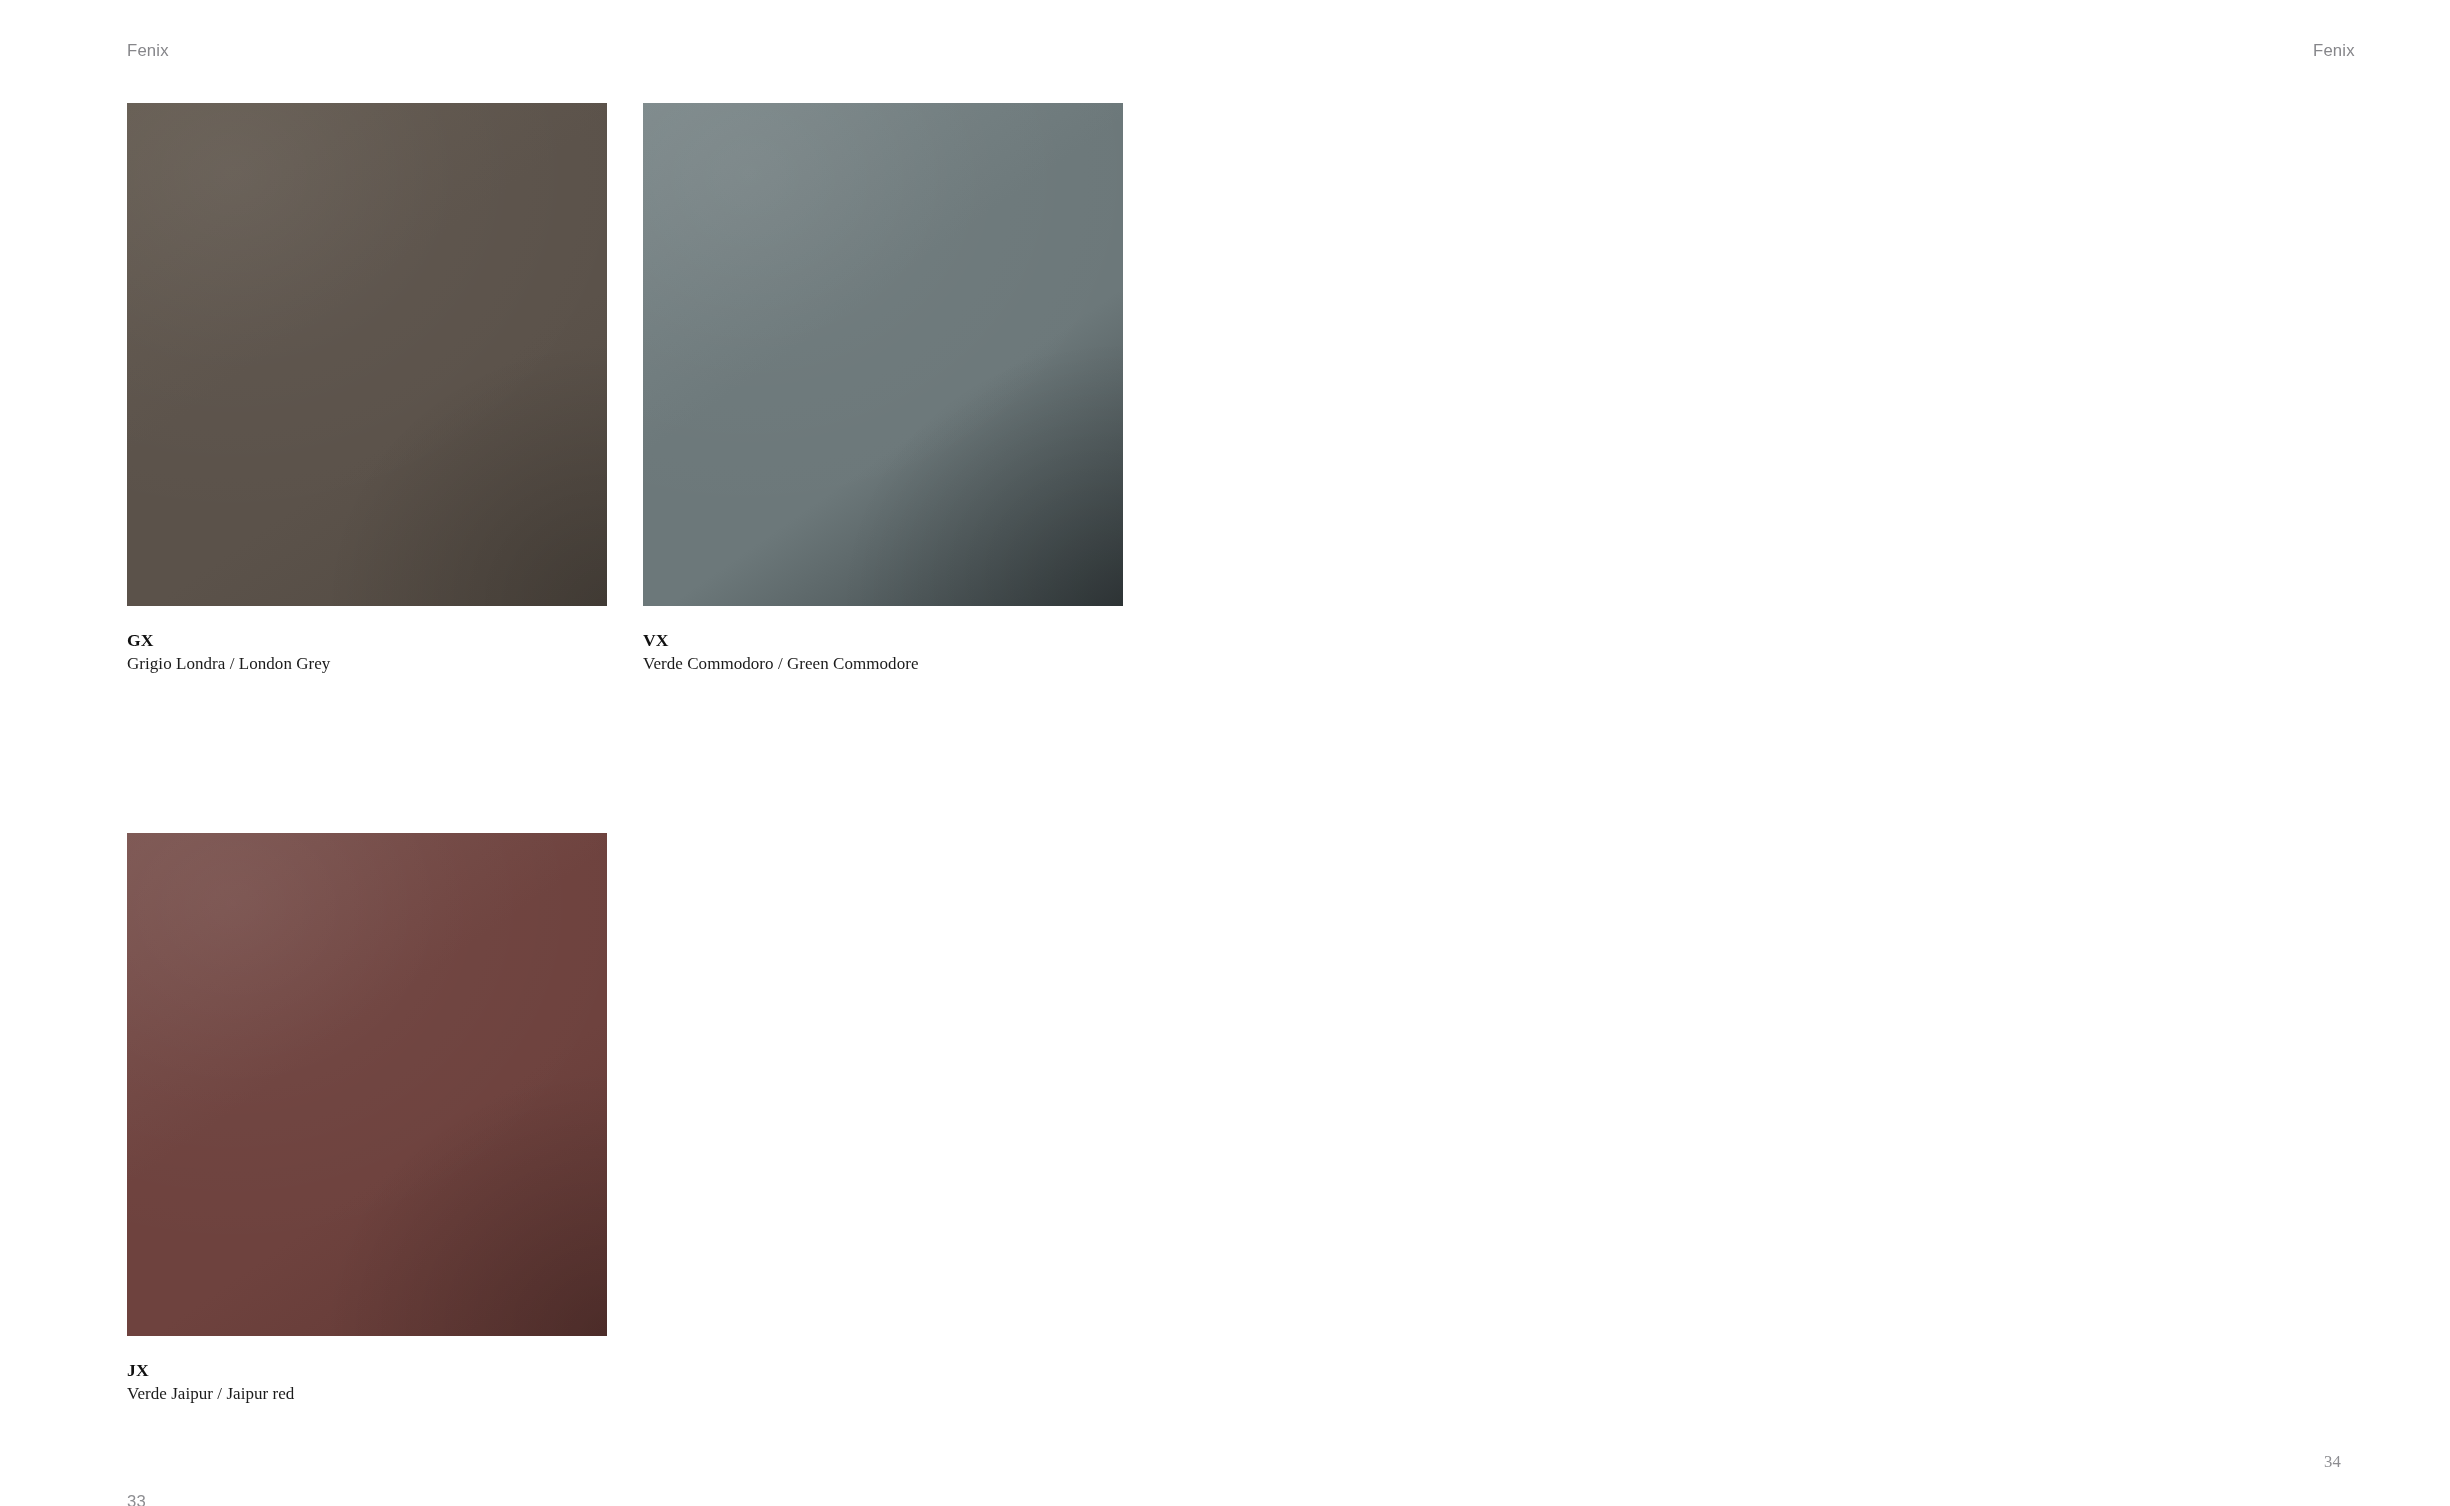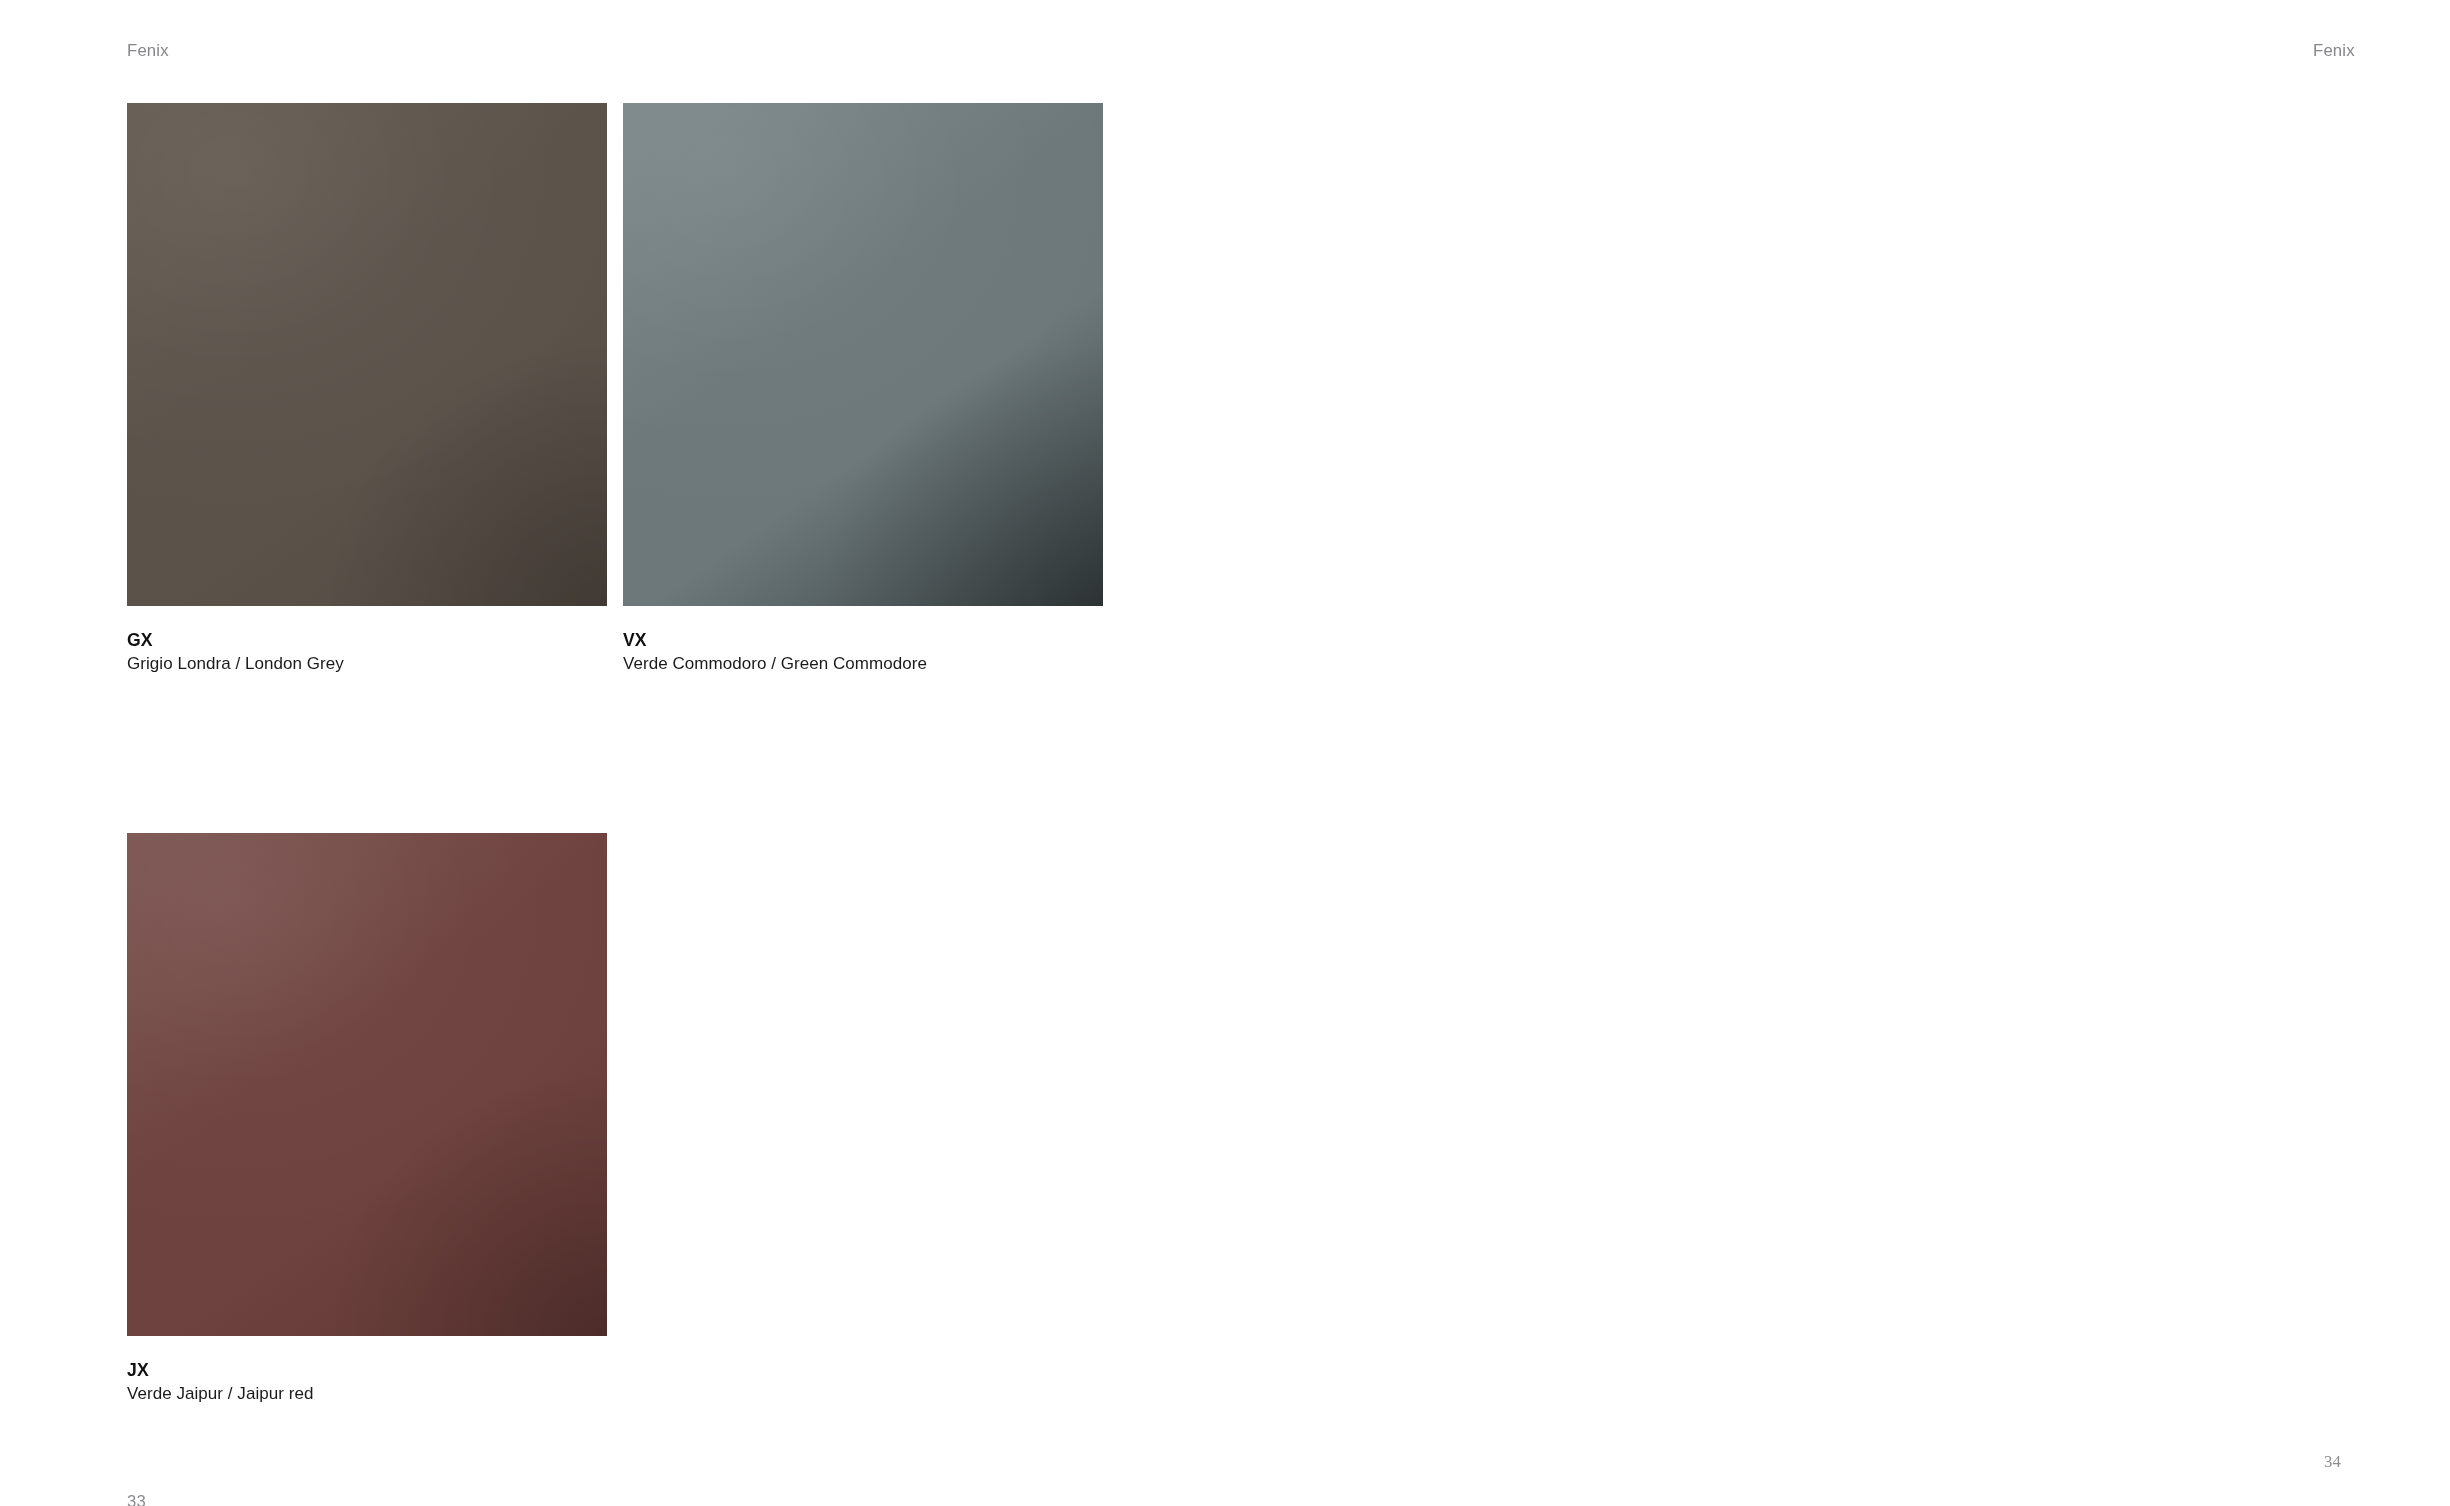--- a/index.html
+++ b/index.html
@@ -51,21 +51,22 @@
   
   .grid {
     position: absolute;
     top: 103px;
     left: 127px;
     width: 1000px;
   }
 
   .row {
     display: flex;
-    gap: 16px;
+    gap: 36px;
+    font-family: Liberation Serif, serif;
   }
   .row + .row { margin-top: 157px; flex-direction: column; }
 
   .cell {
     width: 480px;
   }
 
   .chip {
     position: relative;
     width: 480px;

